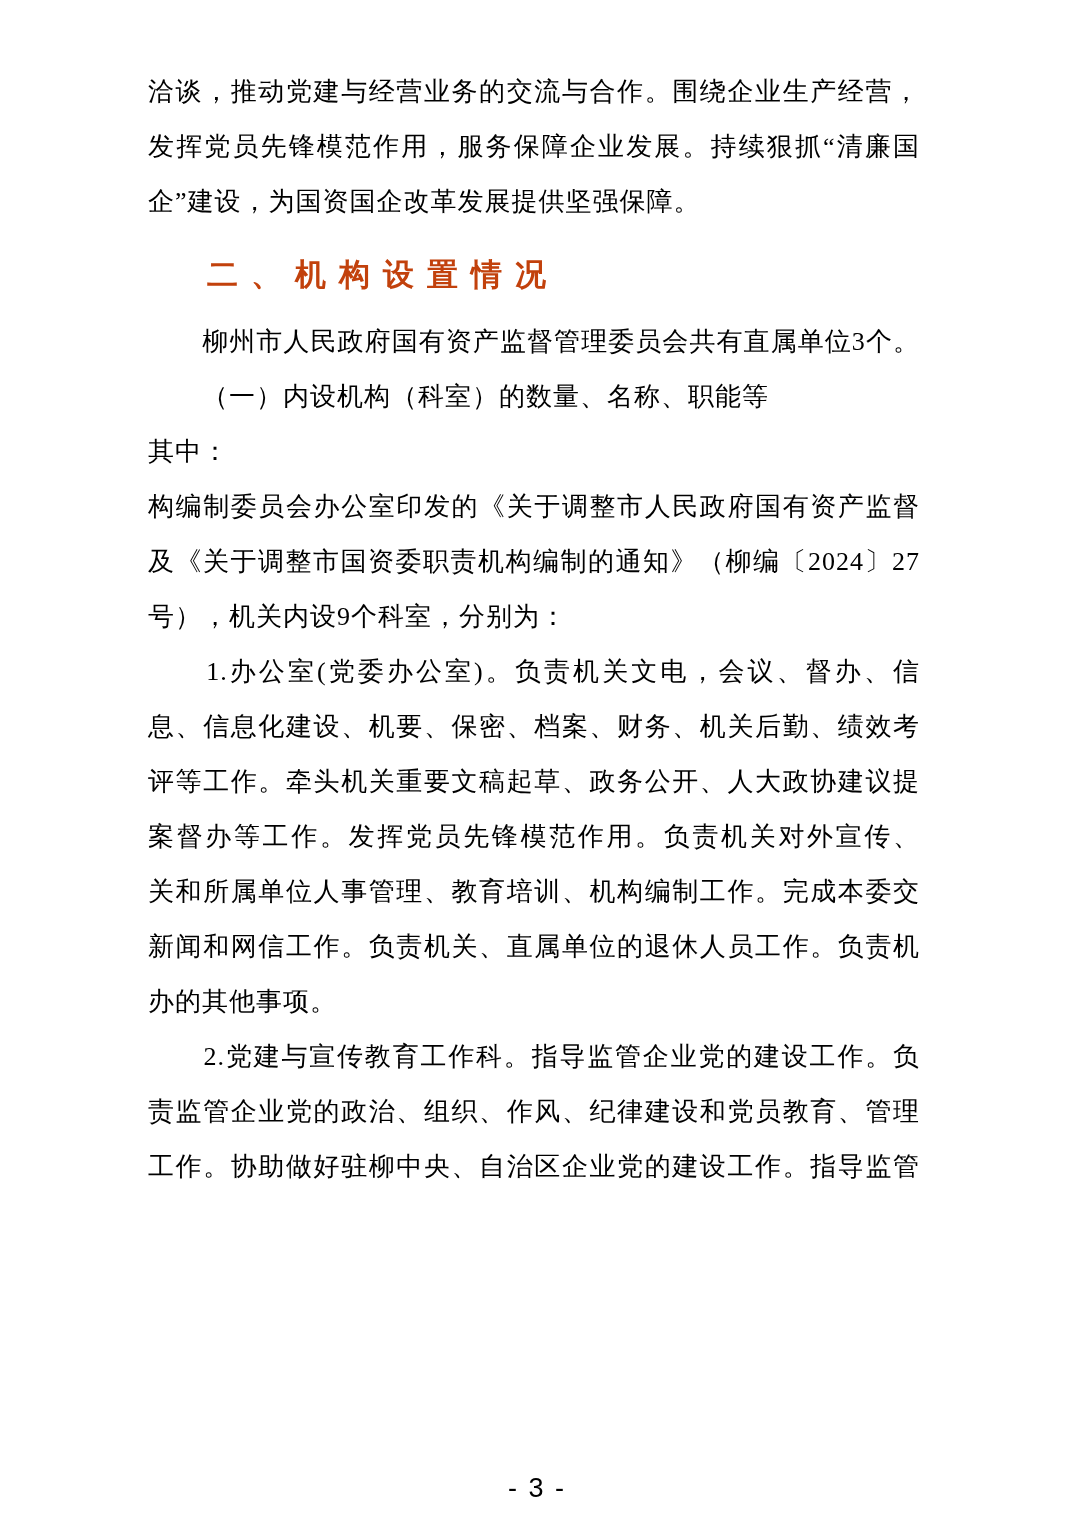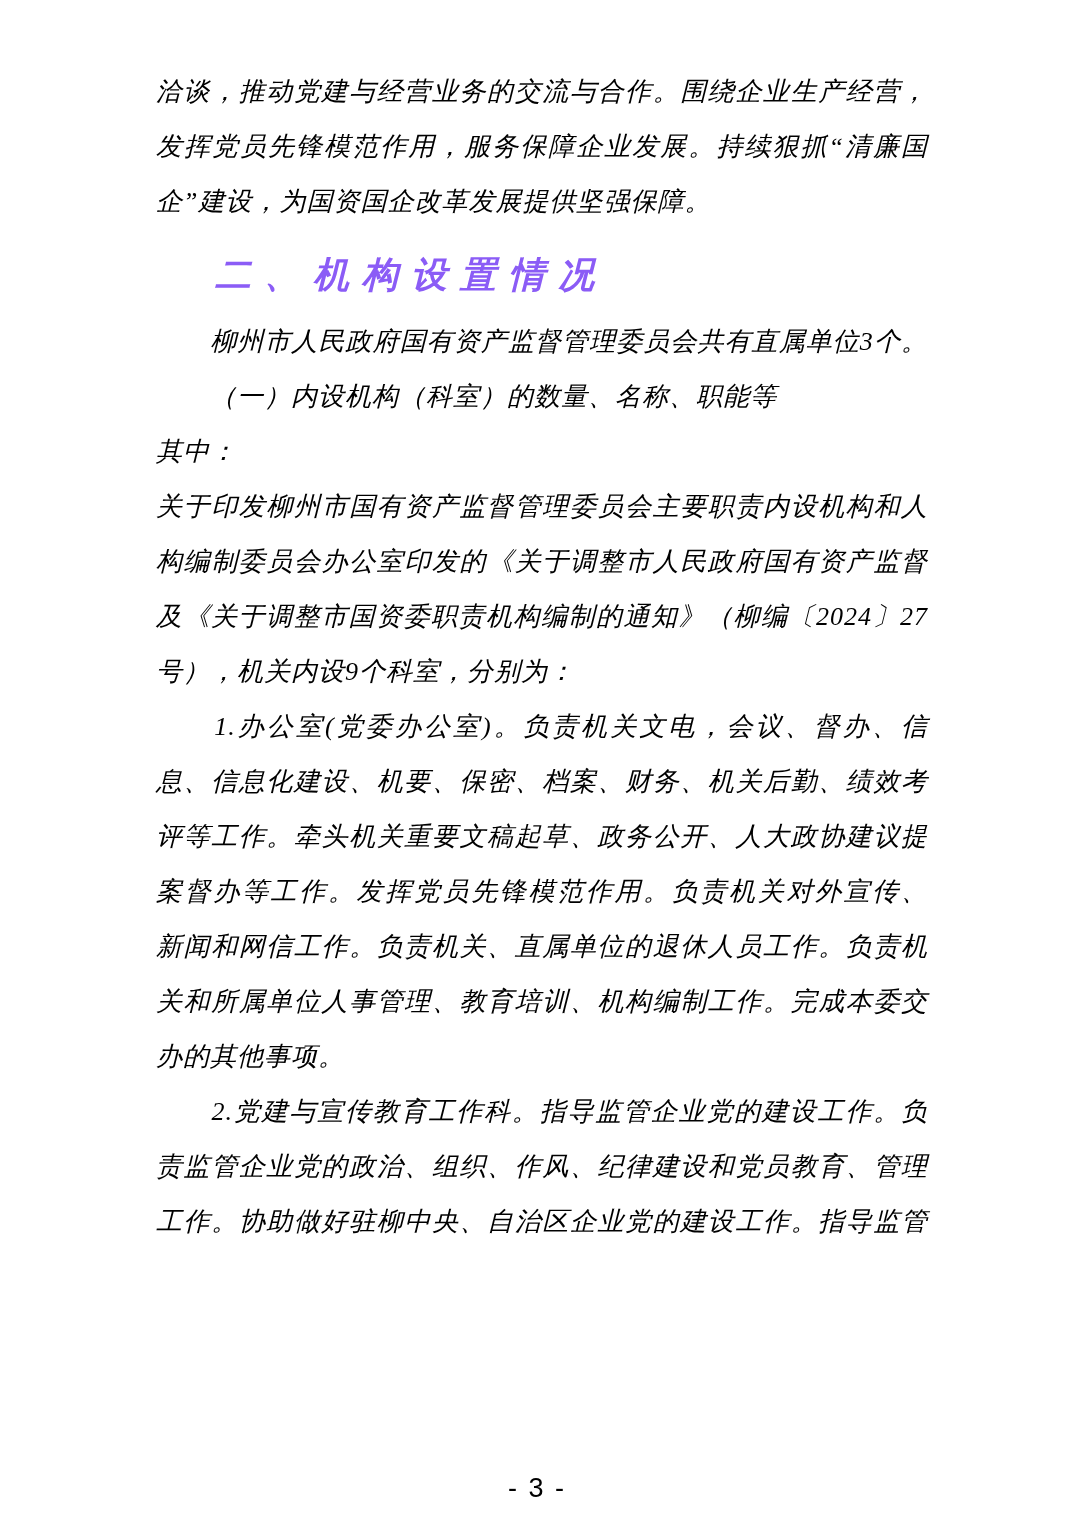--- a/index.html
+++ b/index.html
@@ -11,48 +11,47 @@
     position: relative;
     width: 1074px;
     height: 1520px;
     background: #ffffff;
     color: #000000;
     overflow: hidden;
     font-family: "Liberation Serif", "DejaVu Serif", serif;
   }
   .doc-body {
     position: absolute;
-    left: 156px;
+    left: 148px;
     top: 64px;
     width: 772px;
-    font-style: italic;
   }
   .line {
     height: 55px;
     line-height: 55px;
     font-size: 26px;
     letter-spacing: 1px;
     color: #000000;
   }
   .line.fill {
     text-align: justify;
     text-align-last: justify;
     text-justify: inter-character;
   }
   .heading {
     height: 55px;
     line-height: 55px;
     margin-top: 18px;
     margin-bottom: 12px;
-    font-size: 36px;
+    font-size: 31px;
     font-weight: bold;
     letter-spacing: 13px;
     text-indent: 59px;
     font-family: "Liberation Sans", "DejaVu Sans", sans-serif;
-    color: #8b5cf6;
+    color: #c2410c;
   }
   .page-number {
     position: absolute;
     top: 1468px;
     left: 0;
     width: 1074px;
     height: 40px;
     line-height: 40px;
     text-align: center;
     font-size: 27px;
@@ -66,29 +65,28 @@
 
 <div class="page">
   <div class="doc-body">
       <div class="line fill">洽谈，推动党建与经营业务的交流与合作。围绕企业生产经营，</div>
       <div class="line fill">发挥党员先锋模范作用，服务保障企业发展。持续狠抓“清廉国</div>
       <div class="line">企”建设，为国资国企改革发展提供坚强保障。</div>
       <div class="heading">二、机构设置情况</div>
       <div class="line fill">　　柳州市人民政府国有资产监督管理委员会共有直属单位3个。</div>
       <div class="line">　　（一）内设机构（科室）的数量、名称、职能等</div>
       <div class="line">其中：</div>
-      <div class="line fill">关于印发柳州市国有资产监督管理委员会主要职责内设机构和人</div>
       <div class="line fill">构编制委员会办公室印发的《关于调整市人民政府国有资产监督</div>
       <div class="line fill">及《关于调整市国资委职责机构编制的通知》（柳编〔2024〕27</div>
       <div class="line">号），机关内设9个科室，分别为：</div>
       <div class="line fill">　　1.办公室(党委办公室)。负责机关文电，会议、督办、信</div>
       <div class="line fill">息、信息化建设、机要、保密、档案、财务、机关后勤、绩效考</div>
       <div class="line fill">评等工作。牵头机关重要文稿起草、政务公开、人大政协建议提</div>
       <div class="line fill">案督办等工作。发挥党员先锋模范作用。负责机关对外宣传、</div>
+      <div class="line fill">关和所属单位人事管理、教育培训、机构编制工作。完成本委交</div>
       <div class="line fill">新闻和网信工作。负责机关、直属单位的退休人员工作。负责机</div>
-      <div class="line fill">关和所属单位人事管理、教育培训、机构编制工作。完成本委交</div>
       <div class="line">办的其他事项。</div>
       <div class="line fill">　　2.党建与宣传教育工作科。指导监管企业党的建设工作。负</div>
       <div class="line fill">责监管企业党的政治、组织、作风、纪律建设和党员教育、管理</div>
       <div class="line fill">工作。协助做好驻柳中央、自治区企业党的建设工作。指导监管</div>
     </div>
   <div class="page-number">- 3 -</div>
 </div>
 
 </body></html>

